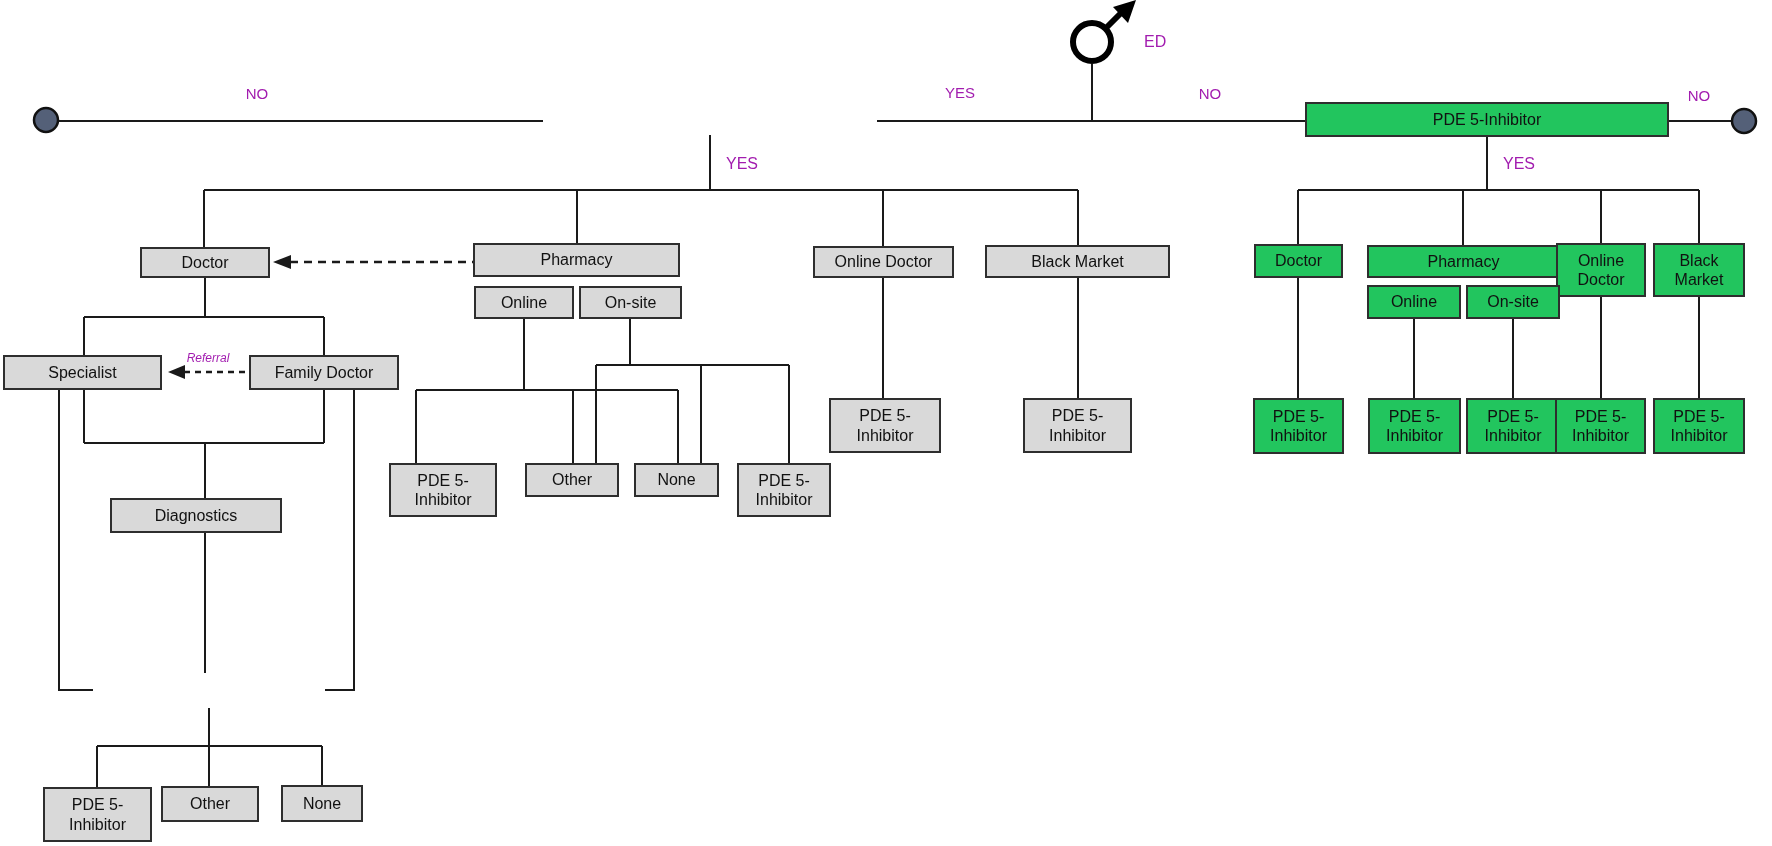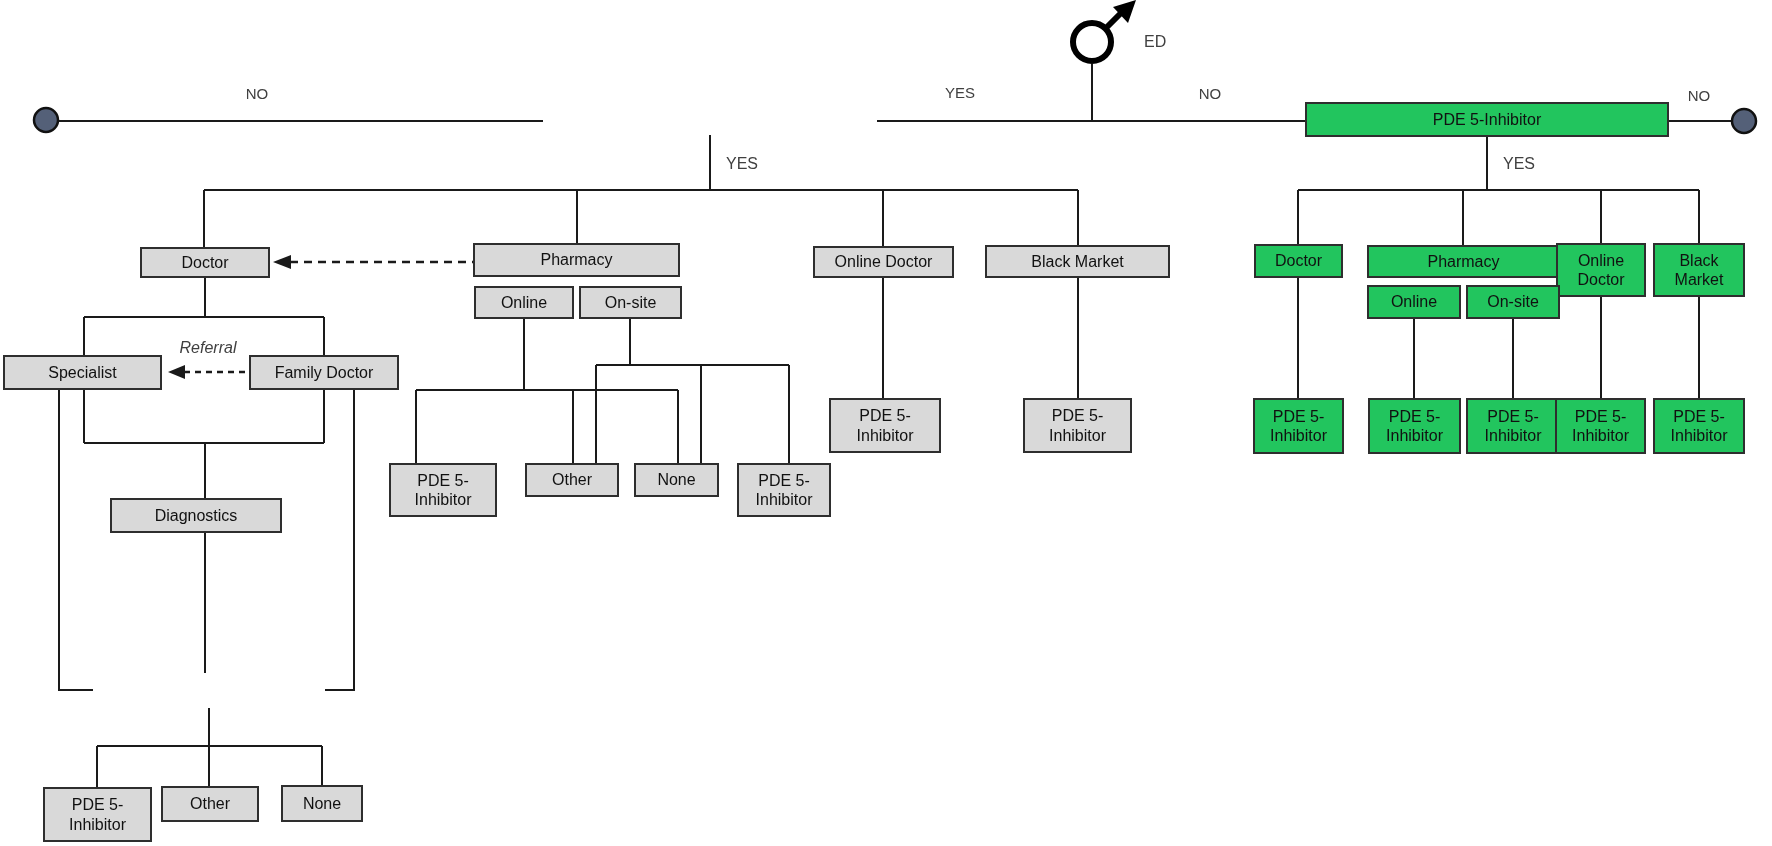--- a/index.html
+++ b/index.html
@@ -18,21 +18,21 @@
     text-align:center;
     white-space:pre-line;
     font-size:16px;line-height:1.2;
     color:#111111;
     border:2px solid #2e2e2e;
   }
   .gray{background:#d9d9d9;}
   .white{background:#22c55e;}
   .lbl{
     position:absolute;
-    font-size:15px;color:#404040;
+    font-size:15px;color:#a21caf;
     transform:translate(-50%,-50%);
     white-space:nowrap;
   }
   .lbl.anchor-left{transform:translate(0,-50%);}
   .italic{font-style:italic;}
 </style>
 </head>
 <body>
 
 <div id="canvas">
@@ -162,16 +162,16 @@
 Inhibitor</div>
   <div class="node white" style="left:1653px;top:398px;width:92px;height:56px">PDE 5-
 Inhibitor</div>
 
   <span class="lbl" style="left:257px;top:93px">NO</span>
   <span class="lbl" style="left:960px;top:92px">YES</span>
   <span class="lbl" style="left:1210px;top:93px">NO</span>
   <span class="lbl" style="left:1699px;top:95px">NO</span>
   <span class="lbl anchor-left" style="left:726px;top:164px;font-size:16px">YES</span>
   <span class="lbl anchor-left" style="left:1503px;top:164px;font-size:16px">YES</span>
-  <span class="lbl italic" style="left:208px;top:348px;font-size:16px">Referral</span>
+  <span class="lbl italic" style="left:208px;top:358px;font-size:12px">Referral</span>
   <span class="lbl anchor-left" style="left:1144px;top:42px;font-size:16px">ED</span>
 
 </div>
 
 </body></html>

